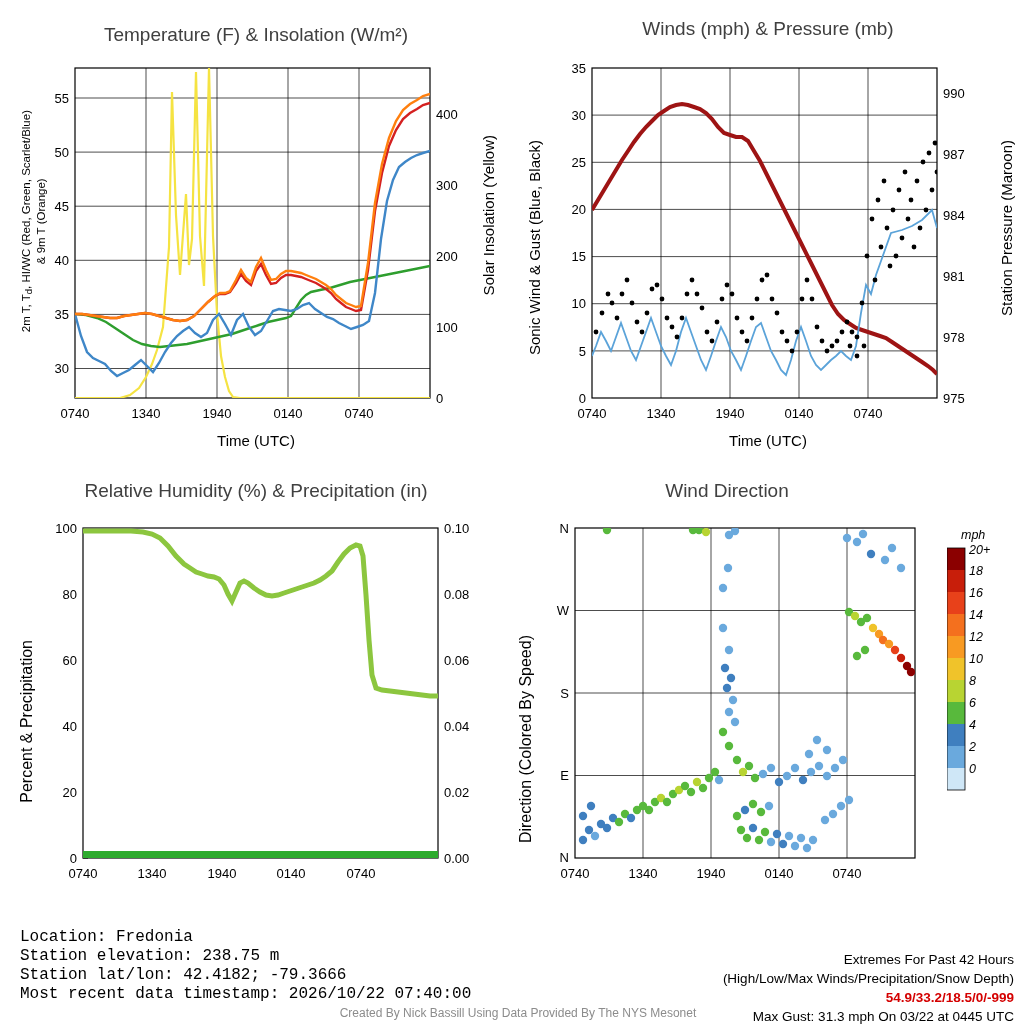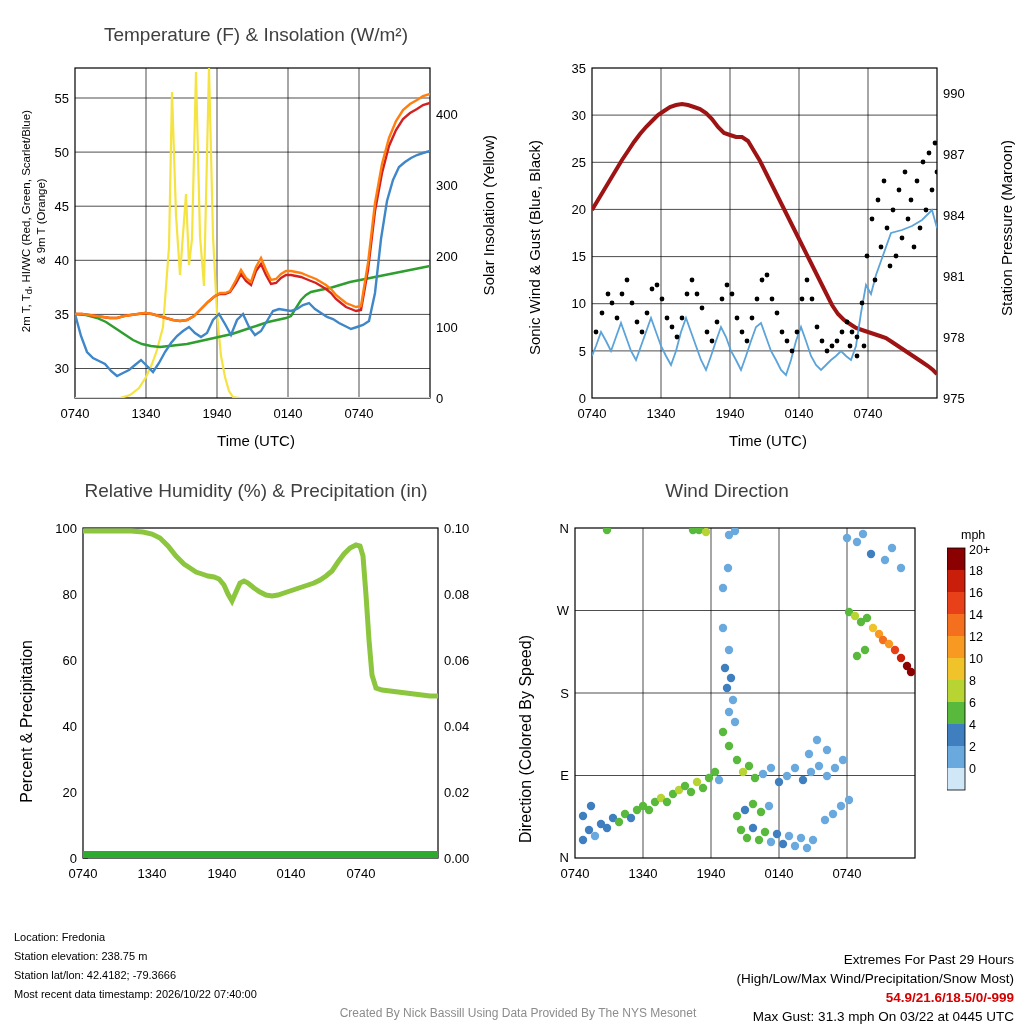--- a/index.html
+++ b/index.html
@@ -14,21 +14,21 @@
   .panel{position:absolute;}
   .title{
     text-align:center;font-size:19px;color:#404040;
   }
   .axis-label{font-size:15px;}
   .vlabel{
     writing-mode:vertical-rl;transform:rotate(180deg);
     white-space:nowrap;
   }
   svg{display:block;}
-  .footer-left{position:absolute;left:14px;top:928px;font-size:11px;line-height:19px;}
+  .footer-left{position:absolute;left:20px;top:928px;font-size:16px;line-height:19px;font-family:Liberation Mono, monospace;}
   .footer-right{position:absolute;right:10px;top:950px;font-size:13.5px;line-height:19px;text-align:right;}
   .credit{
     position:absolute;left:12px;right:0;top:1006px;text-align:center;
     font-size:12px;color:#8c8c8c;
   }
   .red{color:#d40000;font-weight:bold;}
   .legend-title{font-size:12.5px;}
 </style>
 </head>
 <body>
@@ -92,20 +92,21 @@
       <polyline stroke="#3f87c8" points="75,264 81,286 87,302 93,308 99,311 105,314 111,321 117,326 123,323 129,320 135,315 141,310 147,316 153,322 159,313 165,302 171,293 177,286 183,281 189,277 195,283 201,287 207,283 213,270 219,264 225,274 231,285 237,270 243,264 249,277 255,285 261,281 267,271 273,261 279,259 285,260 291,261 297,259 303,255 309,253 315,259 321,263 327,267 333,269 339,273 345,276 351,279 357,277 363,275 369,271 375,243 381,189 387,151 393,130 399,117 405,112 411,108 417,105 423,103 430,101"></polyline>
 
       <polyline stroke="#d42020" points="75,264 82,264 89,265 96,266 103,267 110,268 117,268 124,266 131,265 138,264 145,263 152,264 159,266 166,268 173,270 180,271 187,270 194,266 201,259 208,252 215,246 220,244 225,244 230,242 236,233 241,224 246,231 251,235 256,221 261,214 266,225 271,234 276,233 281,228 286,225 291,225 296,226 301,227 306,229 311,231 316,233 321,236 326,239 331,243 336,249 341,253 346,257 351,259 356,261 361,260 368,220 375,161 382,123 389,96 396,80 403,69 410,63 417,59 423,55 430,53"></polyline>
 
       <polyline stroke="#ff7f0e" points="75,264 82,264 89,265 96,266 103,267 110,268 117,268 124,266 131,265 138,264 145,263 152,264 159,266 166,268 173,270 180,271 187,270 194,266 201,259 208,252 215,246 220,243 225,243 230,241 236,230 241,220 246,228 251,232 256,217 261,208 266,220 271,230 276,229 281,224 286,221 291,221 296,222 301,223 306,225 311,227 316,229 321,232 326,235 331,239 336,245 341,249 346,253 351,255 356,257 361,256 368,213 375,153 382,114 389,88 396,71 403,60 410,54 417,50 423,46 430,44"></polyline>
     </g>
   </svg>
 </div>
 
 <div class="panel" style="left:512px;top:0;width:512px;height:460px;">
+  <div class="title" style="position:absolute;left:0;top:18px;width:512px;">Winds (mph) &amp; Pressure (mb)</div>
   <div class="vlabel axis-label" style="position:absolute;left:14px;top:140px;font-size:15px;">Sonic Wind &amp; Gust (Blue, Black)</div>
   <div class="vlabel axis-label" style="position:absolute;left:486px;top:140px;font-size:15px;">Station Pressure (Maroon)</div>
   <div class="axis-label" style="position:absolute;left:0;top:432px;width:512px;text-align:center;">Time (UTC)</div>
 
   <svg width="512" height="400" style="position:absolute;left:0;top:50px;">
     <rect x="80" y="18" width="345" height="330" fill="#fff" stroke="#000" stroke-width="1.2"></rect>
     <g stroke="#000" stroke-width="0.7">
       <line x1="80" y1="300.9" x2="425" y2="300.9"></line>
       <line x1="80" y1="253.7" x2="425" y2="253.7"></line>
       <line x1="80" y1="206.6" x2="425" y2="206.6"></line>
@@ -419,21 +420,21 @@
         <circle cx="272" cy="296" r="4.2" fill="#6aa9dd"></circle>
       <circle cx="352" cy="290" r="4.2" fill="#6aa9dd"></circle>
         <circle cx="344" cy="296" r="4.2" fill="#6aa9dd"></circle>
       <circle cx="336" cy="304" r="4.2" fill="#6aa9dd"></circle>
         <circle cx="328" cy="310" r="4.2" fill="#6aa9dd"></circle>
       <circle cx="86" cy="306" r="4.2" fill="#3f7fbf"></circle>
         <circle cx="94" cy="296" r="4.2" fill="#3f7fbf"></circle>
     </g>
   </svg>
 
-  <div style="position:absolute;left:450px;top:68px;width:66px;height:300px;">
+  <div style="position:absolute;left:450px;top:68px;width:66px;height:300px;font-style:italic;">
     <div class="legend-title" style="position:absolute;left:14px;top:0px;">mph</div>
     <svg width="62" height="280" style="position:absolute;left:0;top:16px;">
       <rect x="0" y="4" width="18" height="22" fill="#8b0000"></rect>
       <rect x="0" y="26" width="18" height="22" fill="#c81e0a"></rect>
       <rect x="0" y="48" width="18" height="22" fill="#e8411a"></rect>
       <rect x="0" y="70" width="18" height="22" fill="#f4701e"></rect>
       <rect x="0" y="92" width="18" height="22" fill="#f89a22"></rect>
       <rect x="0" y="114" width="18" height="22" fill="#f0c32a"></rect>
       <rect x="0" y="136" width="18" height="22" fill="#b8d432"></rect>
       <rect x="0" y="158" width="18" height="22" fill="#58b93c"></rect>
@@ -459,19 +460,19 @@
 </div>
 
 <div class="footer-left">
   <div>Location: Fredonia</div>
   <div>Station elevation: 238.75 m</div>
   <div>Station lat/lon: 42.4182; -79.3666</div>
   <div>Most recent data timestamp: 2026/10/22 07:40:00</div>
 </div>
 
 <div class="footer-right">
-  <div>Extremes For Past 29 Hours</div>
-  <div>(High/Low/Max Wind/Precipitation/Snow Most)</div>
-  <div class="red">54.9/21.6/18.5/0/-999</div>
+  <div>Extremes For Past 42 Hours</div>
+  <div>(High/Low/Max Winds/Precipitation/Snow Depth)</div>
+  <div class="red">54.9/33.2/18.5/0/-999</div>
   <div>Max Gust: 31.3 mph On 03/22 at 0445 UTC</div>
 </div>
 
 <div class="credit">Created By Nick Bassill Using Data Provided By The NYS Mesonet</div>
 
 </body></html>

